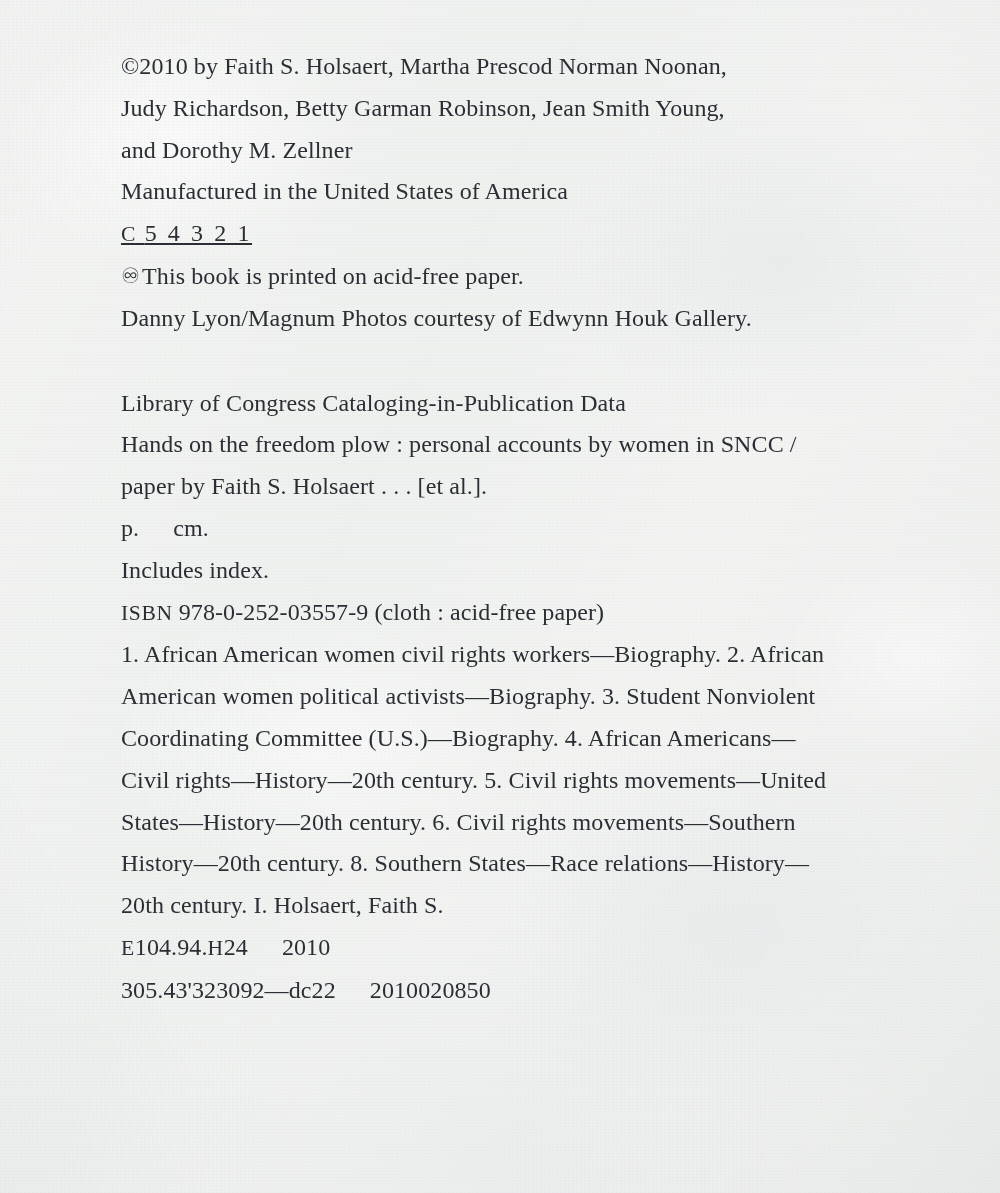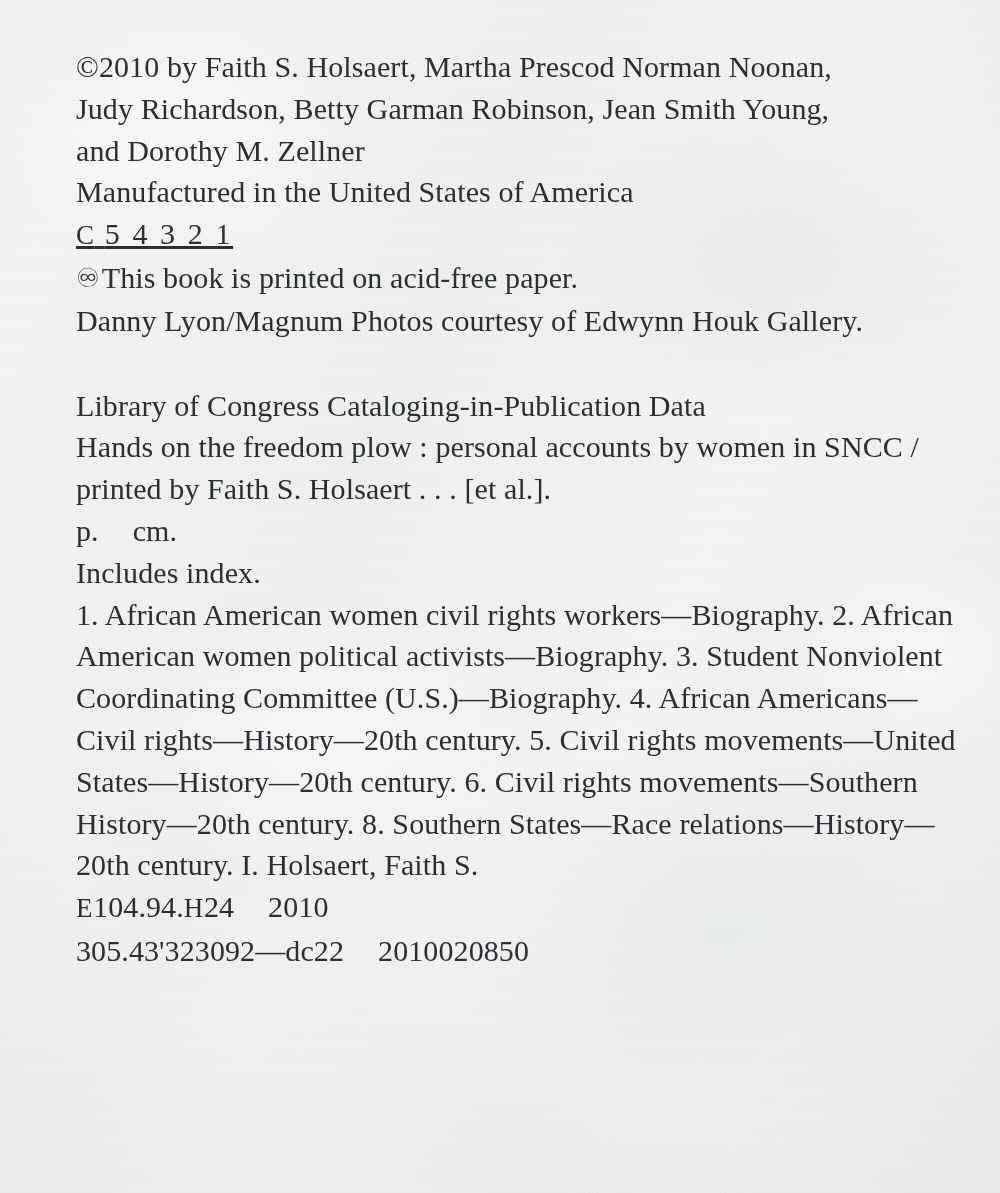--- a/index.html
+++ b/index.html
@@ -50,27 +50,28 @@
 
   
   .page {
     position: absolute;
     left: 76px;
     top: 46px;
     width: 880px;
   }
 
   .line {
-    font-size: 30px;
+    font-size: 24px;
     line-height: 41.8px;
     letter-spacing: 0.1px;
     white-space: pre-wrap;
     font-variant-numeric: oldstyle-nums;
     font-feature-settings: "onum" 1;
     text-rendering: optimizeLegibility;
+    margin-left: 45px;
   }
 
   .block-gap {
     height: 43px;
   }
 
   
   .sc {
     font-variant-caps: small-caps;
     font-size: 0.90em;
@@ -110,26 +111,27 @@
   <div class="line printing-line"><span class="sc">C</span><span> </span><span>5 4 3 2 1</span></div>
 
   <div class="line"><span class="infinity-mark">♾</span><span>This book is printed on acid-free paper.</span></div>
 
   <div class="line">Danny Lyon/Magnum Photos courtesy of Edwynn Houk Gallery.</div>
 
   <div class="block-gap"></div>
 
   <div class="line">Library of Congress Cataloging-in-Publication Data</div>
   <div class="line">Hands on the freedom plow : personal accounts by women in SNCC /</div>
-  <div class="line">printed by Faith S. Holsaert . . . [et al.].</div>
+  <div class="line">paper by Faith S. Holsaert . . . [et al.].</div>
 
   <div class="line"><span>p.</span><span class="wide-gap"></span><span>cm.</span></div>
 
   <div class="line">Includes index.</div>
 
+  <div class="line"><span class="sc">ISBN</span><span> </span><span>978-0-252-03557-9 (cloth : acid-free paper)</span></div>
 
   <div class="line">1. African American women civil rights workers—Biography. 2. African</div>
   <div class="line">American women political activists—Biography. 3. Student Nonviolent</div>
   <div class="line">Coordinating Committee (U.S.)—Biography. 4. African Americans—</div>
   <div class="line">Civil rights—History—20th century. 5. Civil rights movements—United</div>
   <div class="line">States—History—20th century. 6. Civil rights movements—Southern</div>
   <div class="line">History—20th century. 8. Southern States—Race relations—History—</div>
   <div class="line">20th century. I. Holsaert, Faith S.</div>
 
   <div class="line"><span class="sc">E</span><span>104.94.</span><span class="sc">H</span><span>24</span><span class="wide-gap"></span><span>2010</span></div>

